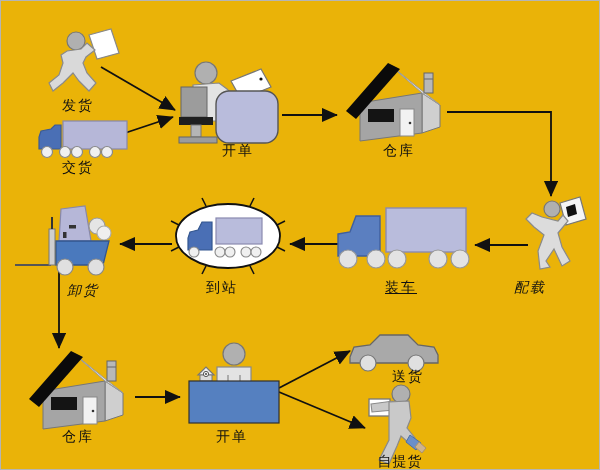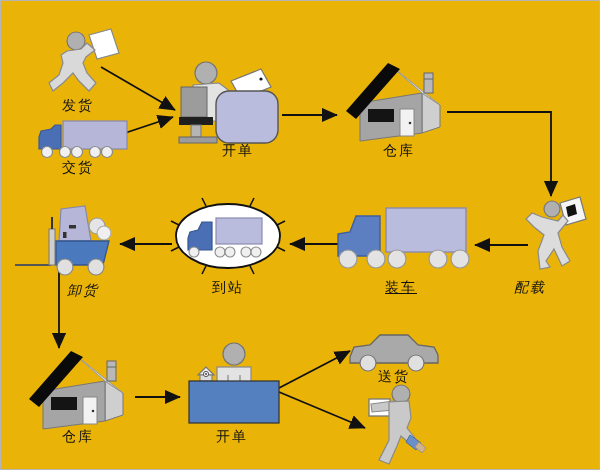--- a/index.html
+++ b/index.html
@@ -175,19 +175,20 @@
       <polygon points="66,58 73,64 69,69 62,63" fill="#cdb391" stroke="#a8906e" stroke-width="1"></polygon>
     </g>
   </svg>
 
   <div class="lbl" style="left:48px;  top:96px;">发货</div>
   <div class="lbl" style="left:48px;  top:158px;text-align:center;">交货</div>
   <div class="lbl" style="left:208px; top:141px;">开单</div>
   <div class="lbl" style="left:369px; top:141px;">仓库</div>
   <div class="lbl" style="left:500px; top:278px;font-style:italic;">配载</div>
   <div class="lbl" style="left:371px; top:278px;text-decoration:underline;">装车</div>
-  <div class="lbl" style="left:198px; top:278px;">到站</div>
+  <div class="lbl" style="left:192px; top:278px;">到站</div>
   <div class="lbl" style="left:53px;  top:281px;font-style:italic;">卸货</div>
   <div class="lbl" style="left:48px;  top:427px;">仓库</div>
   <div class="lbl" style="left:202px; top:427px;">开单</div>
-  <div class="lbl" style="left:364px; top:367px;">送货</div>
+  <div class="lbl" style="left:378px; top:367px;">送货</div>
+  <div class="lbl wide" style="left:356px; top:452px;">自提货</div>
 
 </div>
 
 </body></html>

